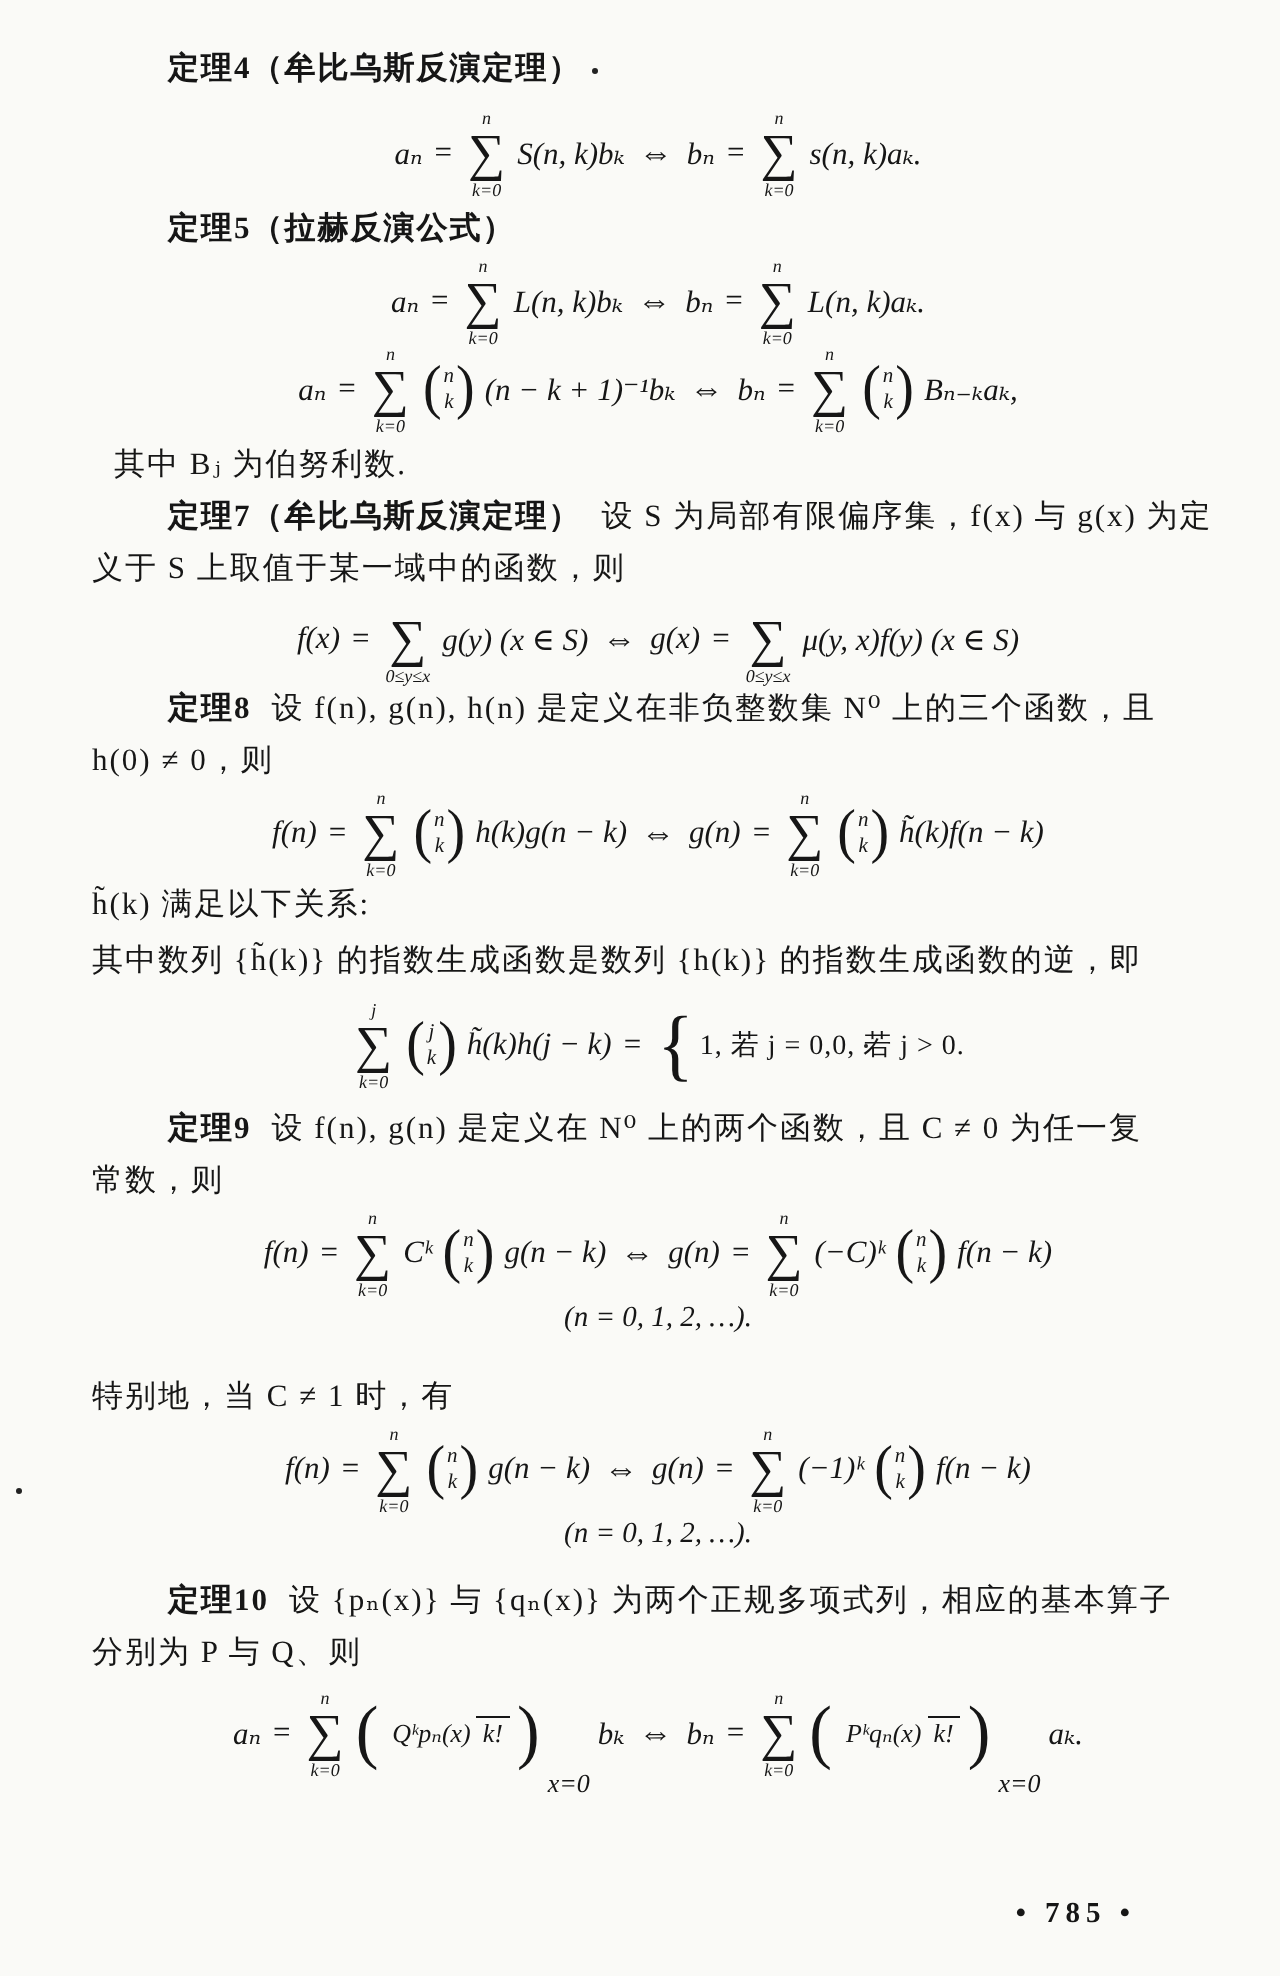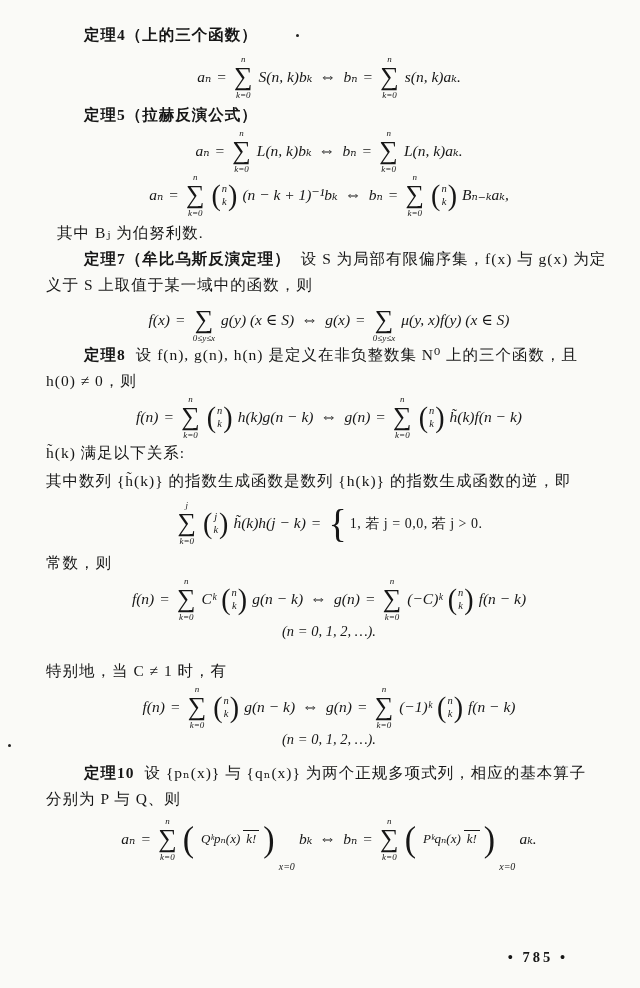--- a/index.html
+++ b/index.html
@@ -29,41 +29,41 @@
   .binom{display:inline-flex;align-items:center;margin:0 1px;}
   .bp{font-size:28px;font-style:normal;line-height:0.9;transform:scaleY(1.08);}
   .bcol{display:inline-flex;flex-direction:column;align-items:center;
         font-size:10.5px;font-style:italic;line-height:1.25;padding:0 1px;}
   
   .frac{display:inline-flex;flex-direction:row;align-items:flex-end;
         font-size:13px;line-height:1.3;}
   .frac .num{padding:0 3px;}
   .frac .den{border-top:1px solid #161616;padding:0 3px;align-self:stretch;text-align:center;}
   .bigp{font-size:34px;font-style:normal;line-height:0.9;transform:scaleY(1.05);}
-  .subafter{font-size:10px;font-style:italic;align-self:flex-end;transform:translateY(6px);}
+  .subafter{font-size:13px;font-style:italic;align-self:flex-end;transform:translateY(6px);}
   
   .cases{display:inline-flex;align-items:center;margin-left:2px;}
   .cbrace{font-size:38px;font-style:normal;font-weight:300;line-height:0.9;transform:scaleY(1.05);}
   .ccol{display:flex;flex-direction:row;font-size:14px;font-style:normal;
         line-height:1.5;text-align:left;padding-left:3px;letter-spacing:0.5px;}
   
   .tail{text-align:center;font-size:14.5px;font-style:italic;line-height:18px;}
   
   .pageno{position:absolute;right:72px;bottom:22px;font-size:14.5px;
           font-weight:bold;letter-spacing:3px;}
   
   .speck{position:absolute;background:#222;border-radius:50%;}
 </style>
 </head>
 <body>
 
 <div class="page">
 
   <div class="tline indent-h">
-    <b>定理4（上的三个函数）</b>
+    <b>定理4（牟比乌斯反演定理）</b>
   </div>
   <div class="frow" style="margin-top:8px;height:42px;">
     <span class="math">aₙ</span>
     <span class="rel">=</span>
     <span class="sum">
       <span class="lim">n</span>
       <span class="sg">∑</span>
       <span class="lim">k=0</span>
     </span>
     <span class="math">S(n, k)bₖ</span>
@@ -231,20 +231,23 @@
     <span class="rel">=</span>
     <span class="cases">
       <span class="cbrace">{</span>
       <span class="ccol">
         <span>1, 若 j = 0,</span>
         <span>0, 若 j &gt; 0.</span>
       </span>
     </span>
   </div>
 
+  <div class="tline indent-h" style="margin-top:2px;">
+    <b>定理9</b><span>设 f(n), g(n) 是定义在 N⁰ 上的两个函数，且 C ≠ 0 为任一复</span>
+  </div>
   <div class="tline">
     <span>常数，则</span>
   </div>
   <div class="frow" style="height:46px;">
     <span class="math">f(n)</span>
     <span class="rel">=</span>
     <span class="sum">
       <span class="lim">n</span>
       <span class="sg">∑</span>
       <span class="lim">k=0</span>

